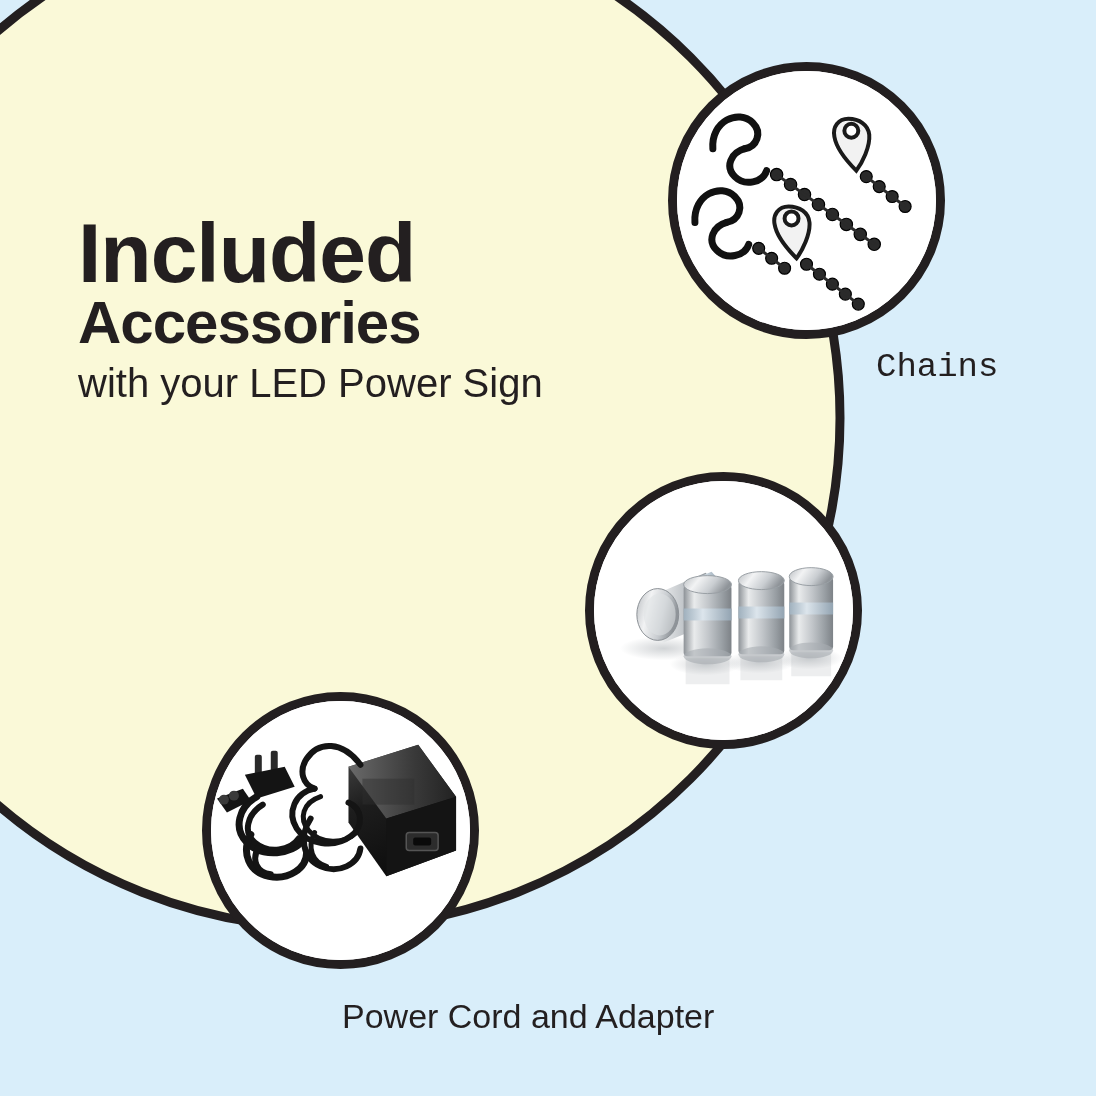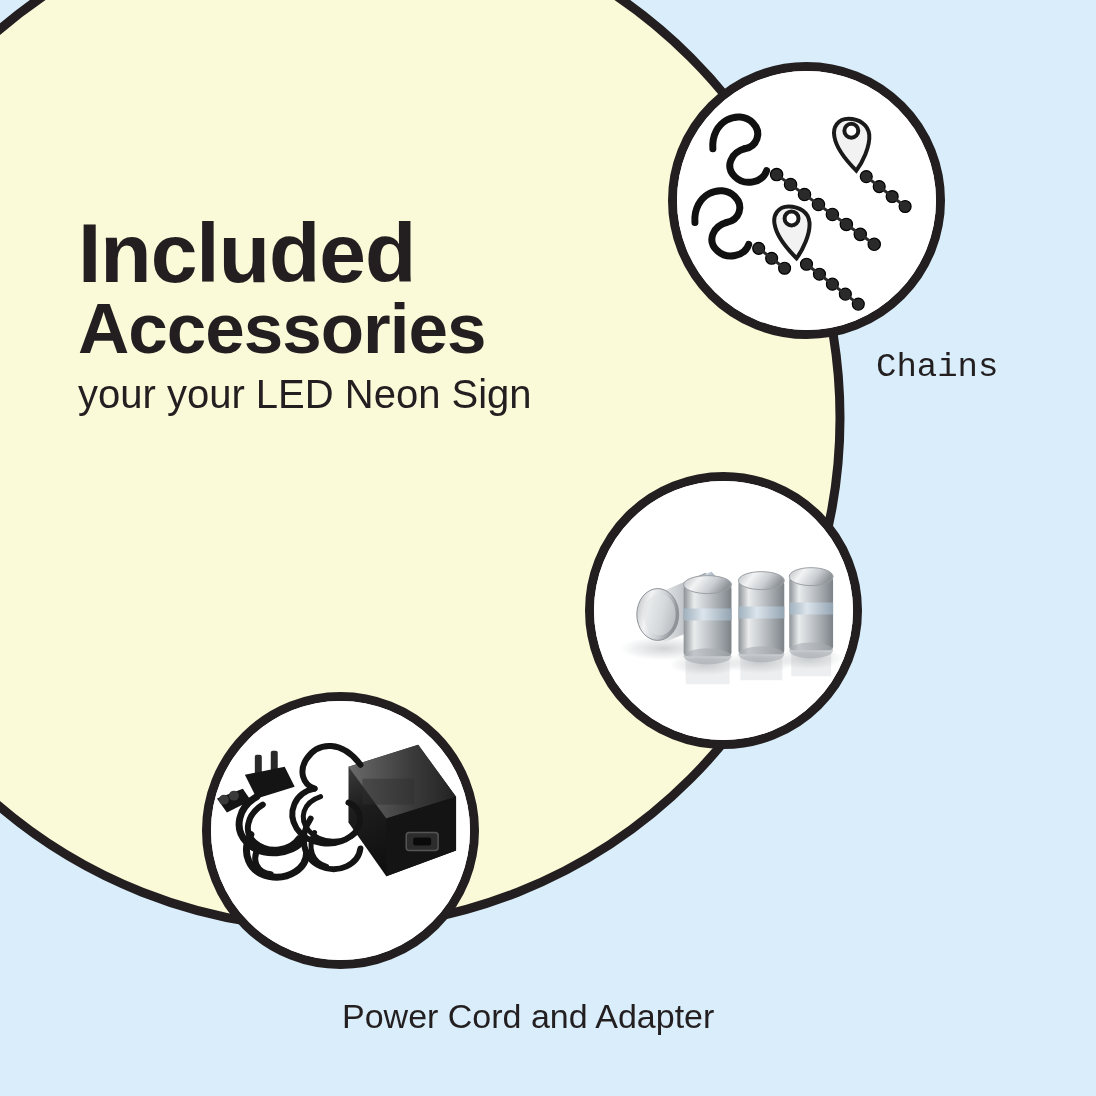--- a/index.html
+++ b/index.html
@@ -30,21 +30,21 @@
   }
   .headline-line {
     font-size: 84px;
     line-height: 0.98;
     font-weight: bold;
     color: #231f20;
     letter-spacing: -1px;
     white-space: nowrap;
   }
   .headline-line.l2 {
-    font-size: 71px;
+    font-size: 60px;
   }
   .subhead {
     margin-top: 8px;
     font-size: 40px;
     color: #231f20;
     white-space: nowrap;
   }
   .caption {
     position: absolute;
     font-size: 34px;
@@ -73,21 +73,21 @@
 <div id="infographic">
 
   <svg class="bg-layer" viewBox="0 0 1096 1096" preserveAspectRatio="none" aria-hidden="true">
     <rect x="0" y="0" width="1096" height="1096" fill="#d9eefa"></rect>
     <circle cx="330" cy="418" r="510" fill="#faf9d8" stroke="#231f20" stroke-width="9"></circle>
   </svg>
 
   <div class="headline-block">
     <div class="headline-line l1">Included</div>
     <div class="headline-line l2">Accessories</div>
-    <div class="subhead">your your LED Neon Sign</div>
+    <div class="subhead">with your LED Power Sign</div>
   </div>
 
   <div class="photo-circle" id="circle-chains">
     <svg viewBox="0 0 260 260" aria-hidden="true">
       <rect x="0" y="0" width="260" height="260" fill="#ffffff"></rect>
       <g fill="none" stroke="#111111" stroke-linecap="round" stroke-linejoin="round">
 
         <path d="M36 78 C34 50 62 38 76 52 C86 62 80 76 68 78" stroke-width="7"></path>
         <path d="M68 78 C54 82 48 96 58 106 C68 116 86 112 90 100" stroke-width="7"></path>
 

